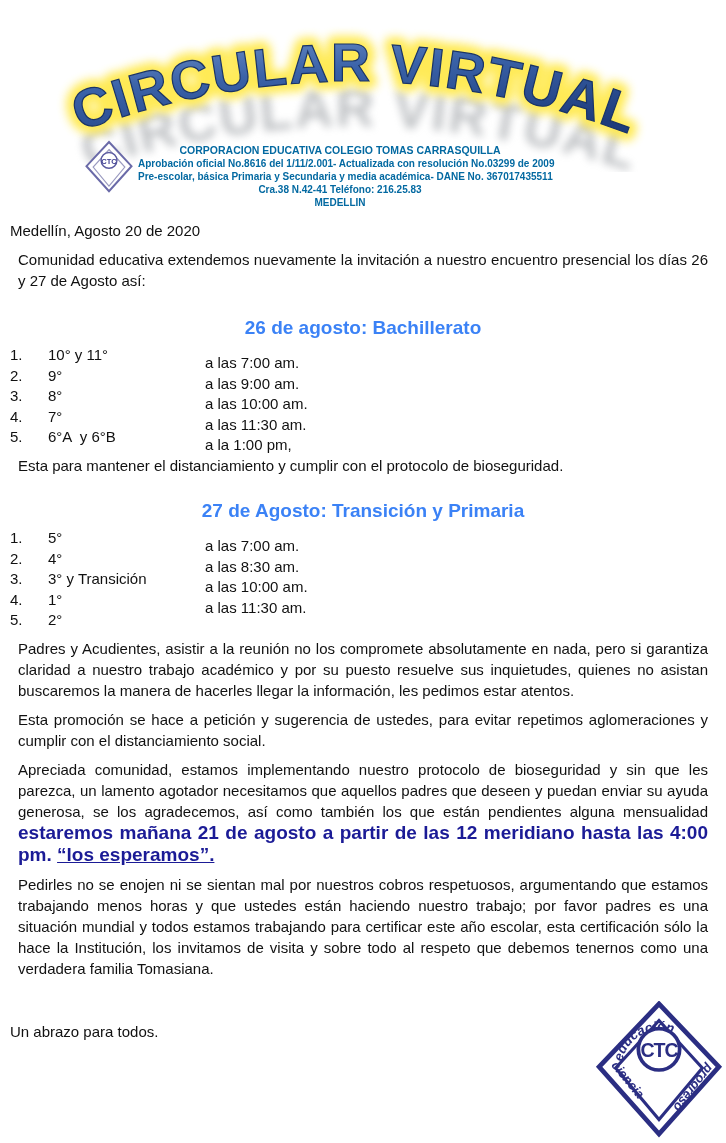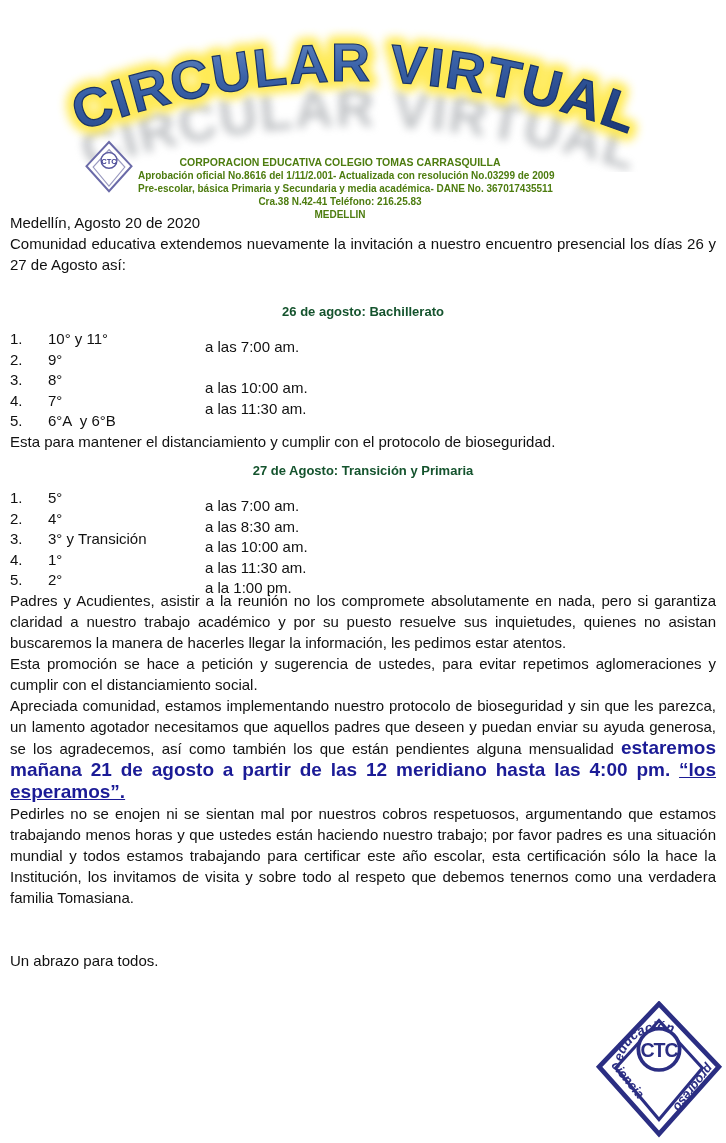--- a/index.html
+++ b/index.html
@@ -5,39 +5,39 @@
   html,body{margin:0;padding:0;background:#ffffff;}
   .page{
     position:relative;width:726px;height:1143px;background:#ffffff;overflow:hidden;
     font-family:"Liberation Sans","DejaVu Sans",sans-serif;color:#1a1a1a;
   }
   
   .title-art{position:absolute;left:28px;top:12px;width:672px;height:160px;}
   
   .letterhead{position:absolute;left:0;top:138px;width:726px;height:78px;}
   .letterhead .logo-small{position:absolute;left:84px;top:2px;width:50px;height:54px;}
-  .letterhead .lh-text{position:absolute;left:138px;top:18px;width:404px;text-align:center;color:#4d7c0f;}
+  .letterhead .lh-text{position:absolute;left:138px;top:6px;width:404px;text-align:center;color:#0369a1;}
   .lh-line{font-weight:bold;font-size:10px;line-height:13px;white-space:nowrap;}
   .lh-line.first{font-size:10.5px;}
   
-  .content{position:absolute;left:10px;top:212px;width:706px;font-size:15px;line-height:21px;color:#111;}
+  .content{position:absolute;left:10px;top:220px;width:706px;font-size:15px;line-height:21px;color:#111;}
   .dateline{margin:0;}
-  p.justified{margin:0;text-align:justify;}
+  p.justified{margin:8px;text-align:justify;}
   .gap22{margin-top:22px;}
   .section-heading{
-    margin:26px 0 6px 0;text-align:center;font-weight:bold;font-size:13px;line-height:21px;
-    color:#14532d;
+    margin:26px 0 6px 0;text-align:center;font-weight:bold;font-size:19px;line-height:21px;
+    color:#3b82f6;
   }
   .sched{margin:0;}
   .sched-row{display:flex;height:20.6px;align-items:flex-start;}
   .sched-num{width:38px;flex:none;}
   .sched-grade{width:157px;flex:none;white-space:pre-wrap;}
   .sched-time{flex:1;margin-top:8px;}
   .note{margin-top:15px;}
-  .h2gap{margin-top:8px;}
+  .h2gap{margin-top:24px;}
   .pgap{margin-top:21px;}
   .pgap24{margin-top:24px;}
   .emph{font-weight:bold;color:#1b1b96;font-size:19px;}
   .emph.und{text-decoration:underline;}
   .closing{margin-top:42px;}
   
   .seal{position:absolute;right:3px;top:1001px;width:128px;height:138px;}
   .seal text, .logo-small text{font-family:"Liberation Sans","DejaVu Sans",sans-serif;}
 </style>
 </head>
@@ -99,34 +99,36 @@
     <div class="section-heading">26 de agosto: Bachillerato</div>
     <div class="sched">
       <div class="sched-row">
         <span class="sched-num">1.</span>
         <span class="sched-grade">10° y 11°</span>
         <span class="sched-time">a las 7:00 am.</span>
       </div>
       <div class="sched-row">
         <span class="sched-num">2.</span>
         <span class="sched-grade">9°</span>
+        <span class="sched-time">a las 9:00 am.</span>
       </div>
       <div class="sched-row">
         <span class="sched-num">3.</span>
         <span class="sched-grade">8°</span>
         <span class="sched-time">a las 10:00 am.</span>
       </div>
       <div class="sched-row">
         <span class="sched-num">4.</span>
         <span class="sched-grade">7°</span>
         <span class="sched-time">a las 11:30 am.</span>
       </div>
       <div class="sched-row">
         <span class="sched-num">5.</span>
         <span class="sched-grade">6°A  y 6°B</span>
+        <span class="sched-time">a la 1:00 pm,</span>
       </div>
     </div>
 
     <p class="justified note">Esta para mantener el distanciamiento y cumplir con el protocolo  de bioseguridad.</p>
 
     <div class="section-heading h2gap">27 de Agosto: Transición y Primaria</div>
     <div class="sched">
       <div class="sched-row">
         <span class="sched-num">1.</span>
         <span class="sched-grade">5°</span>
@@ -143,21 +145,20 @@
         <span class="sched-time">a las 10:00 am.</span>
       </div>
       <div class="sched-row">
         <span class="sched-num">4.</span>
         <span class="sched-grade">1°</span>
         <span class="sched-time">a las 11:30 am.</span>
       </div>
       <div class="sched-row">
         <span class="sched-num">5.</span>
         <span class="sched-grade">2°</span>
-        <span class="sched-time">a la 1:00 pm.</span>
       </div>
     </div>
 
     <p class="justified pgap">Padres y Acudientes, asistir a la reunión no los compromete absolutamente en nada, pero si garantiza claridad a nuestro trabajo académico y por su puesto resuelve sus inquietudes, quienes no asistan buscaremos la manera de hacerles llegar la información, les pedimos estar atentos.</p>
 
     <p class="justified pgap">Esta promoción se hace a petición y sugerencia de ustedes, para evitar repetimos aglomeraciones y cumplir con el distanciamiento social.</p>
 
     <p class="justified pgap"><span>Apreciada comunidad, estamos implementando nuestro protocolo de bioseguridad y sin que les parezca, un lamento agotador necesitamos que aquellos padres que deseen y puedan enviar su ayuda generosa, se los agradecemos, así como también los que están pendientes alguna mensualidad </span><span class="emph">estaremos mañana 21 de agosto a partir de las 12 meridiano hasta las 4:00 pm. </span><span class="emph und">“los esperamos”.</span></p>
 
     <p class="justified pgap24">Pedirles no se enojen ni se sientan mal por nuestros cobros respetuosos, argumentando que estamos trabajando menos horas y que ustedes están haciendo nuestro trabajo; por favor padres es una situación mundial y todos estamos trabajando para certificar este año escolar, esta certificación sólo la hace la Institución, los invitamos de visita y sobre todo al respeto que debemos tenernos como una verdadera familia Tomasiana.</p>

